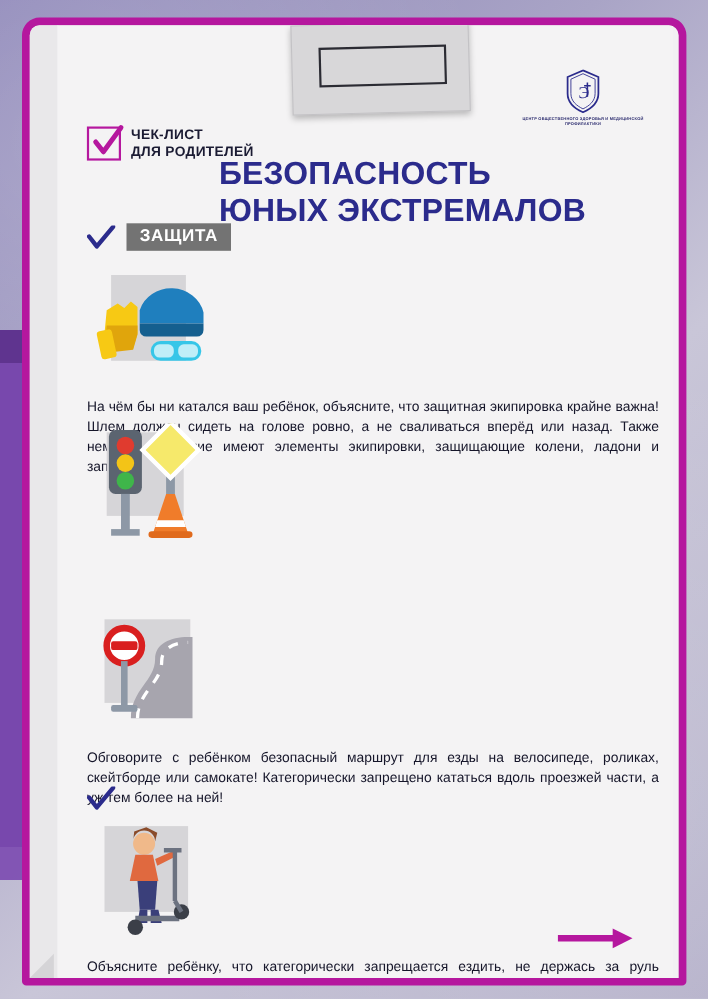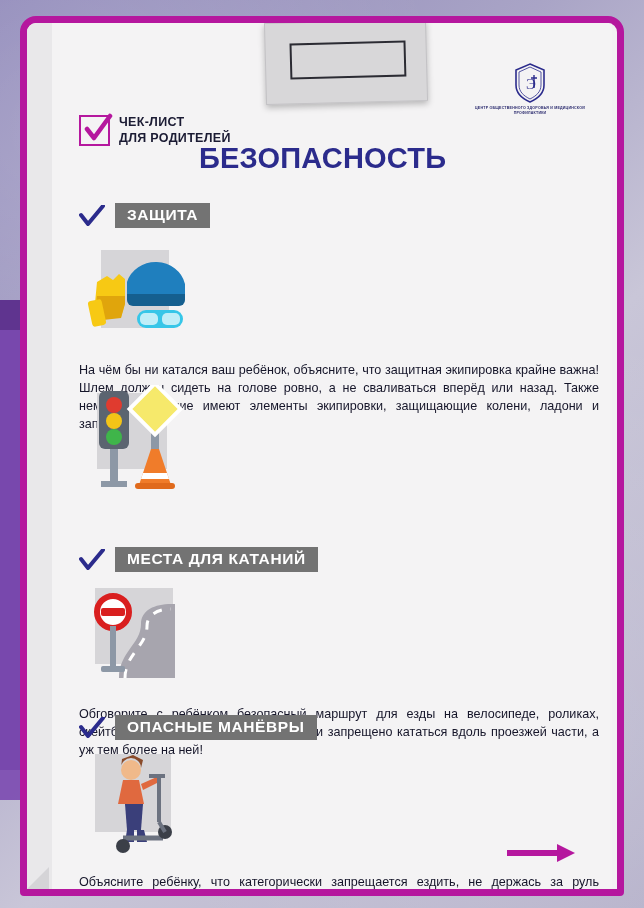--- a/index.html
+++ b/index.html
@@ -250,20 +250,21 @@
         </svg>
       </div>
       <div class="checklist-text">
         <div>ЧЕК-ЛИСТ</div>
         <div>ДЛЯ РОДИТЕЛЕЙ</div>
       </div>
     </div>
 
     <div class="title">
       <div>БЕЗОПАСНОСТЬ</div>
+      <div>ЮНЫХ ЭКСТРЕМАЛОВ</div>
     </div>
 
     <div class="section" style="top:180px;">
       <div class="sec-head">
         <span class="tick">
           <svg width="26" height="22" viewBox="0 0 26 22" aria-hidden="true">
             <path d="M2 10 L9 19 L24 1" fill="none" stroke="#2b2b8c" stroke-width="4" stroke-linecap="round" stroke-linejoin="round"></path>
           </svg>
         </span>
         <span class="sec-title">ЗАЩИТА</span>
@@ -303,28 +304,20 @@
             </g>
             <path d="M60 100 l12 -36 h8 l12 36z" fill="#f07c2a"></path>
             <path d="M64 88 h24 l2 6 h-28z" fill="#ffffff"></path>
             <rect x="56" y="98" width="40" height="6" rx="3" fill="#e06a1c"></rect>
           </svg>
         </div>
       </div>
     </div>
 
     <div class="section" style="top:524px;">
-      <div class="sec-head">
-        <span class="tick">
-          <svg width="26" height="22" viewBox="0 0 26 22" aria-hidden="true">
-            <path d="M2 10 L9 19 L24 1" fill="none" stroke="#2b2b8c" stroke-width="4" stroke-linecap="round" stroke-linejoin="round"></path>
-          </svg>
-        </span>
-        <span class="sec-title">МЕСТА ДЛЯ КАТАНИЙ</span>
-      </div>
       <div class="sec-body">
         <div class="sec-ill">
           <svg viewBox="0 0 120 110" width="120" height="110" aria-hidden="true">
             <rect x="16" y="6" width="78" height="76" fill="#d6d5d8"></rect>
             <path d="M40 96 C40 70 62 62 62 42 C62 28 76 22 92 22 L96 22 L96 96 Z" fill="#a7a5ae"></path>
             <path d="M46 96 C46 72 68 64 68 44 C68 32 80 27 92 27" fill="none" stroke="#ffffff" stroke-width="3" stroke-dasharray="9 9"></path>
             <circle cx="34" cy="30" r="16" fill="#ffffff" stroke="#d91f1f" stroke-width="6"></circle>
             <rect x="22" y="26" width="24" height="8" rx="2" fill="#d91f1f"></rect>
             <rect x="31" y="44" width="6" height="42" fill="#8d98a6"></rect>
             <rect x="22" y="84" width="24" height="6" rx="2" fill="#8d98a6"></rect>
@@ -334,21 +327,20 @@
       </div>
     </div>
 
     <div class="section" style="top:692px;">
       <div class="sec-head">
         <span class="tick">
           <svg width="26" height="22" viewBox="0 0 26 22" aria-hidden="true">
             <path d="M2 10 L9 19 L24 1" fill="none" stroke="#2b2b8c" stroke-width="4" stroke-linecap="round" stroke-linejoin="round"></path>
           </svg>
         </span>
-        <span class="sec-title">ОПАСНЫЕ МАНЁВРЫ</span>
       </div>
       <div class="sec-body">
         <div class="sec-ill">
           <svg viewBox="0 0 120 110" width="120" height="110" aria-hidden="true">
             <rect x="16" y="4" width="76" height="78" fill="#d6d5d8"></rect>
             <circle cx="52" cy="20" r="10" fill="#f0b98a"></circle>
             <path d="M42 18 a10 10 0 0 1 20 0 l2 -8 -10 -5 -11 4z" fill="#8a4b2a"></path>
             <path d="M44 30 h16 l5 24 h-26z" fill="#e0693f"></path>
             <path d="M46 54 h18 l-2 26 h-14z" fill="#3a3f7a"></path>
             <path d="M48 80 h7 v12 h-9z" fill="#3a3f7a"></path>

